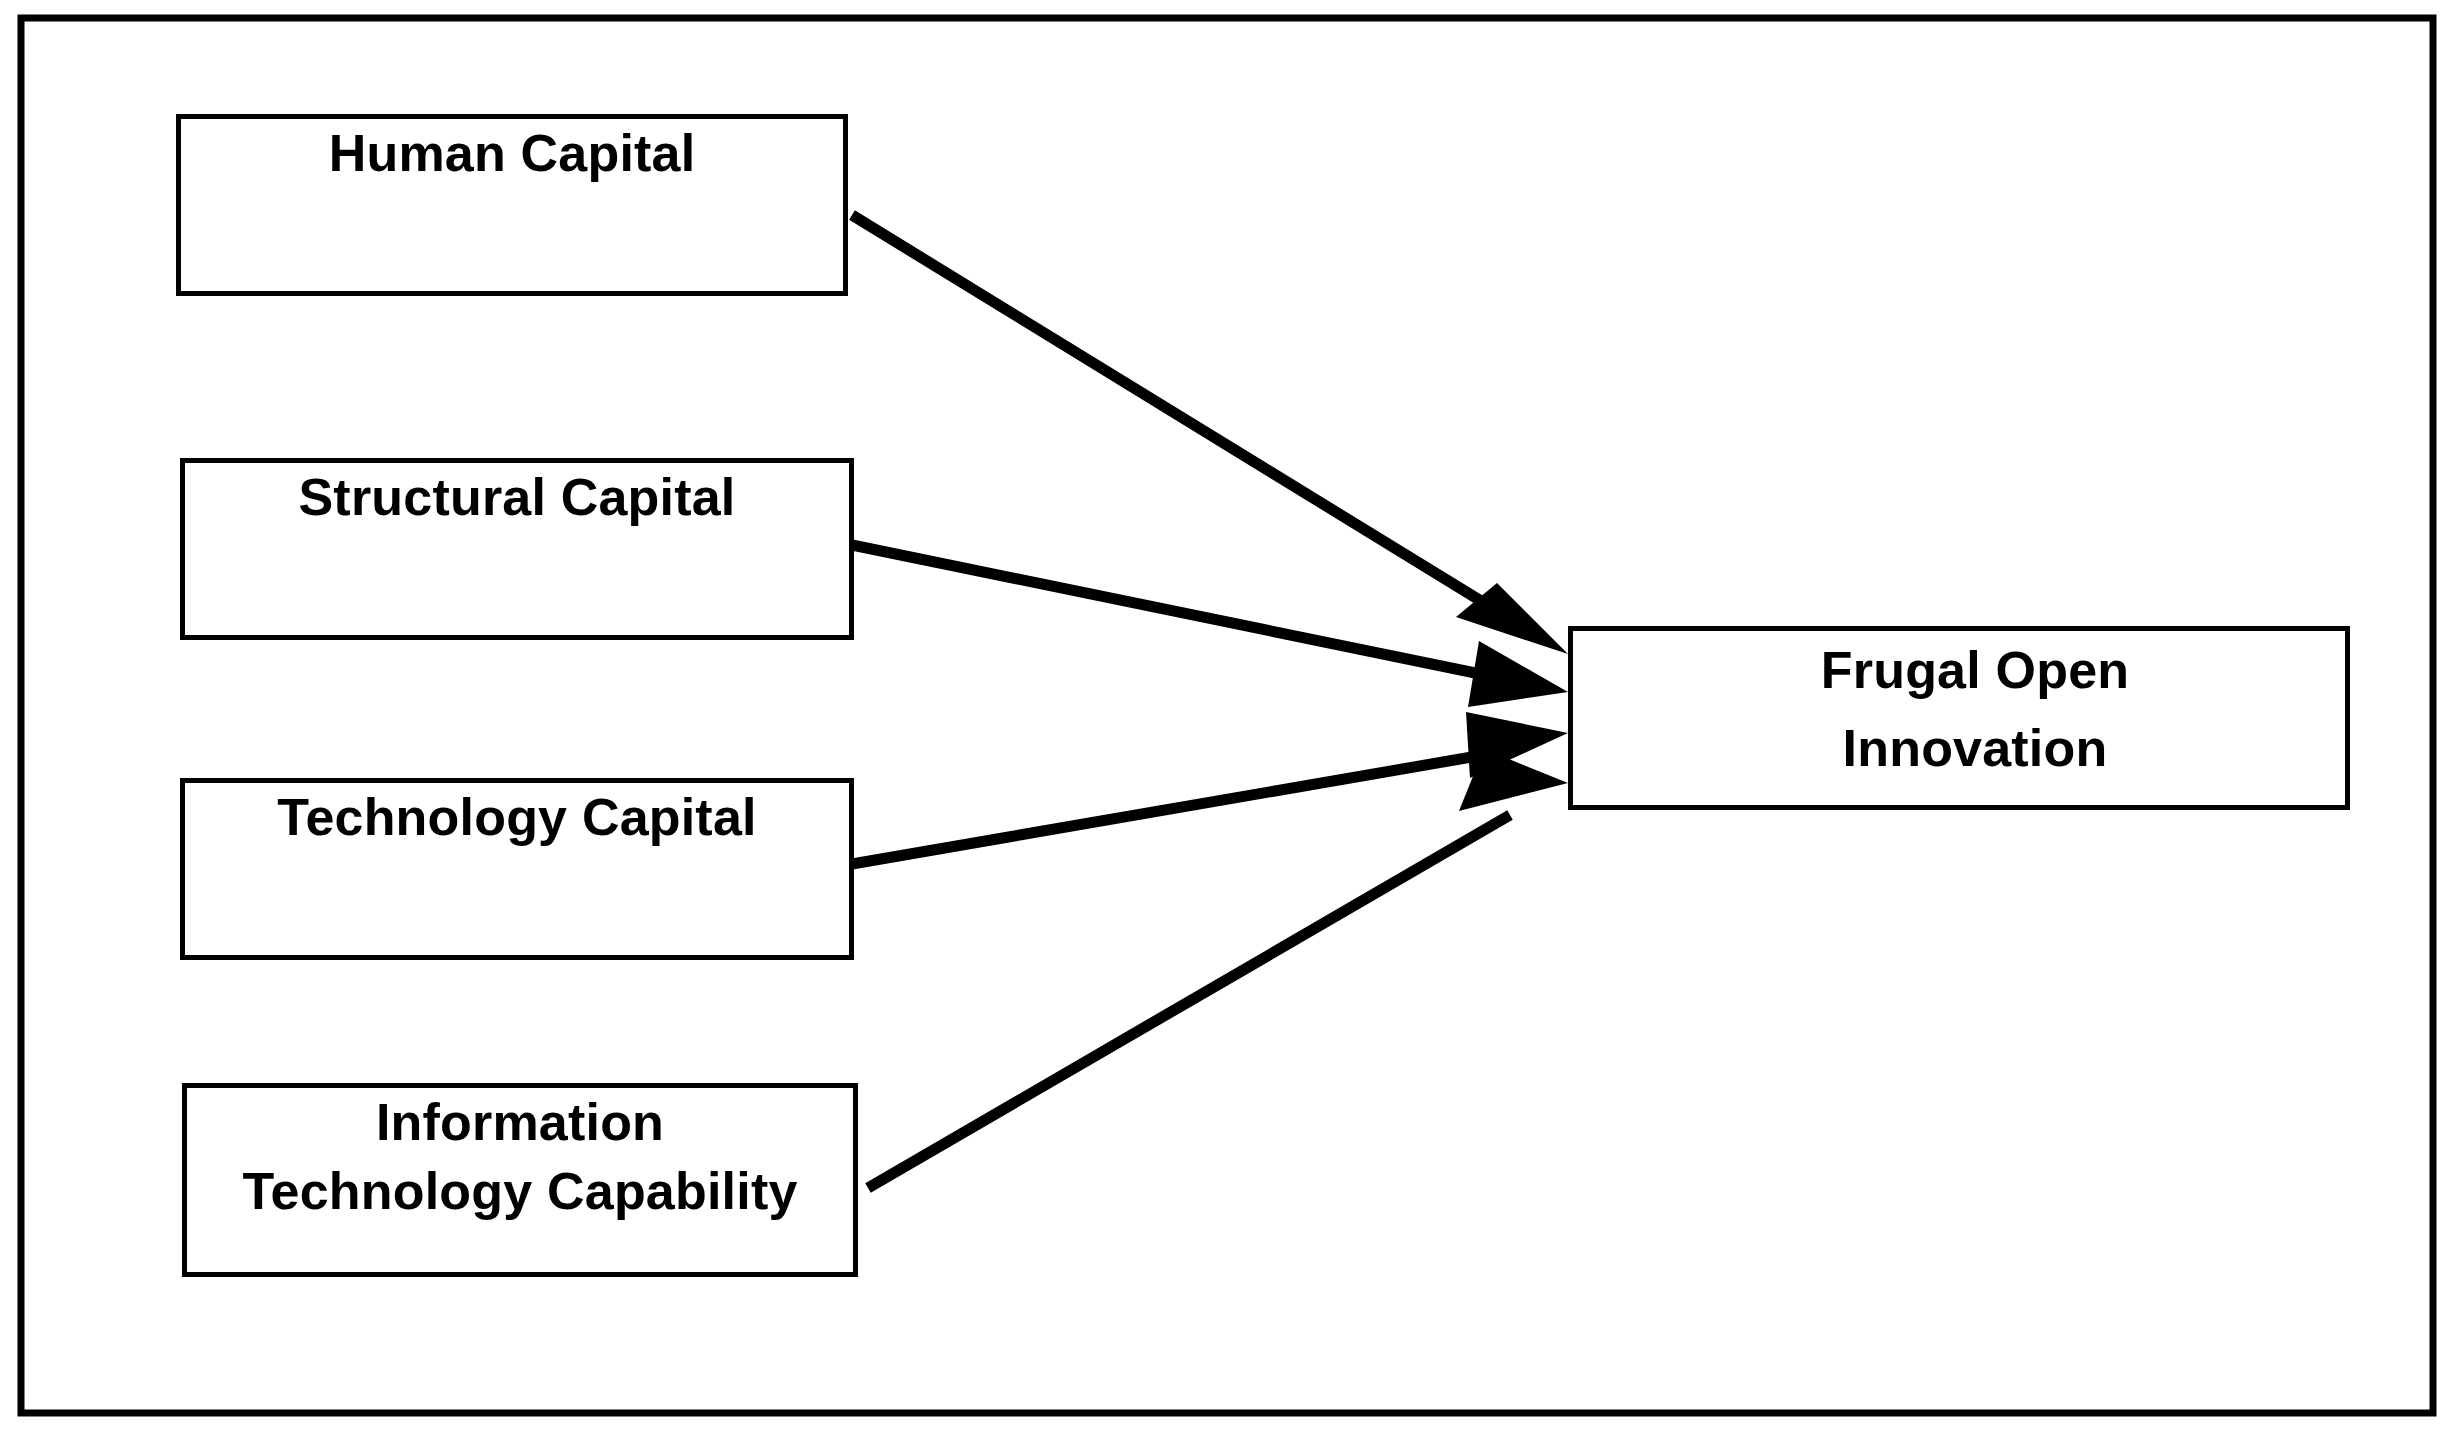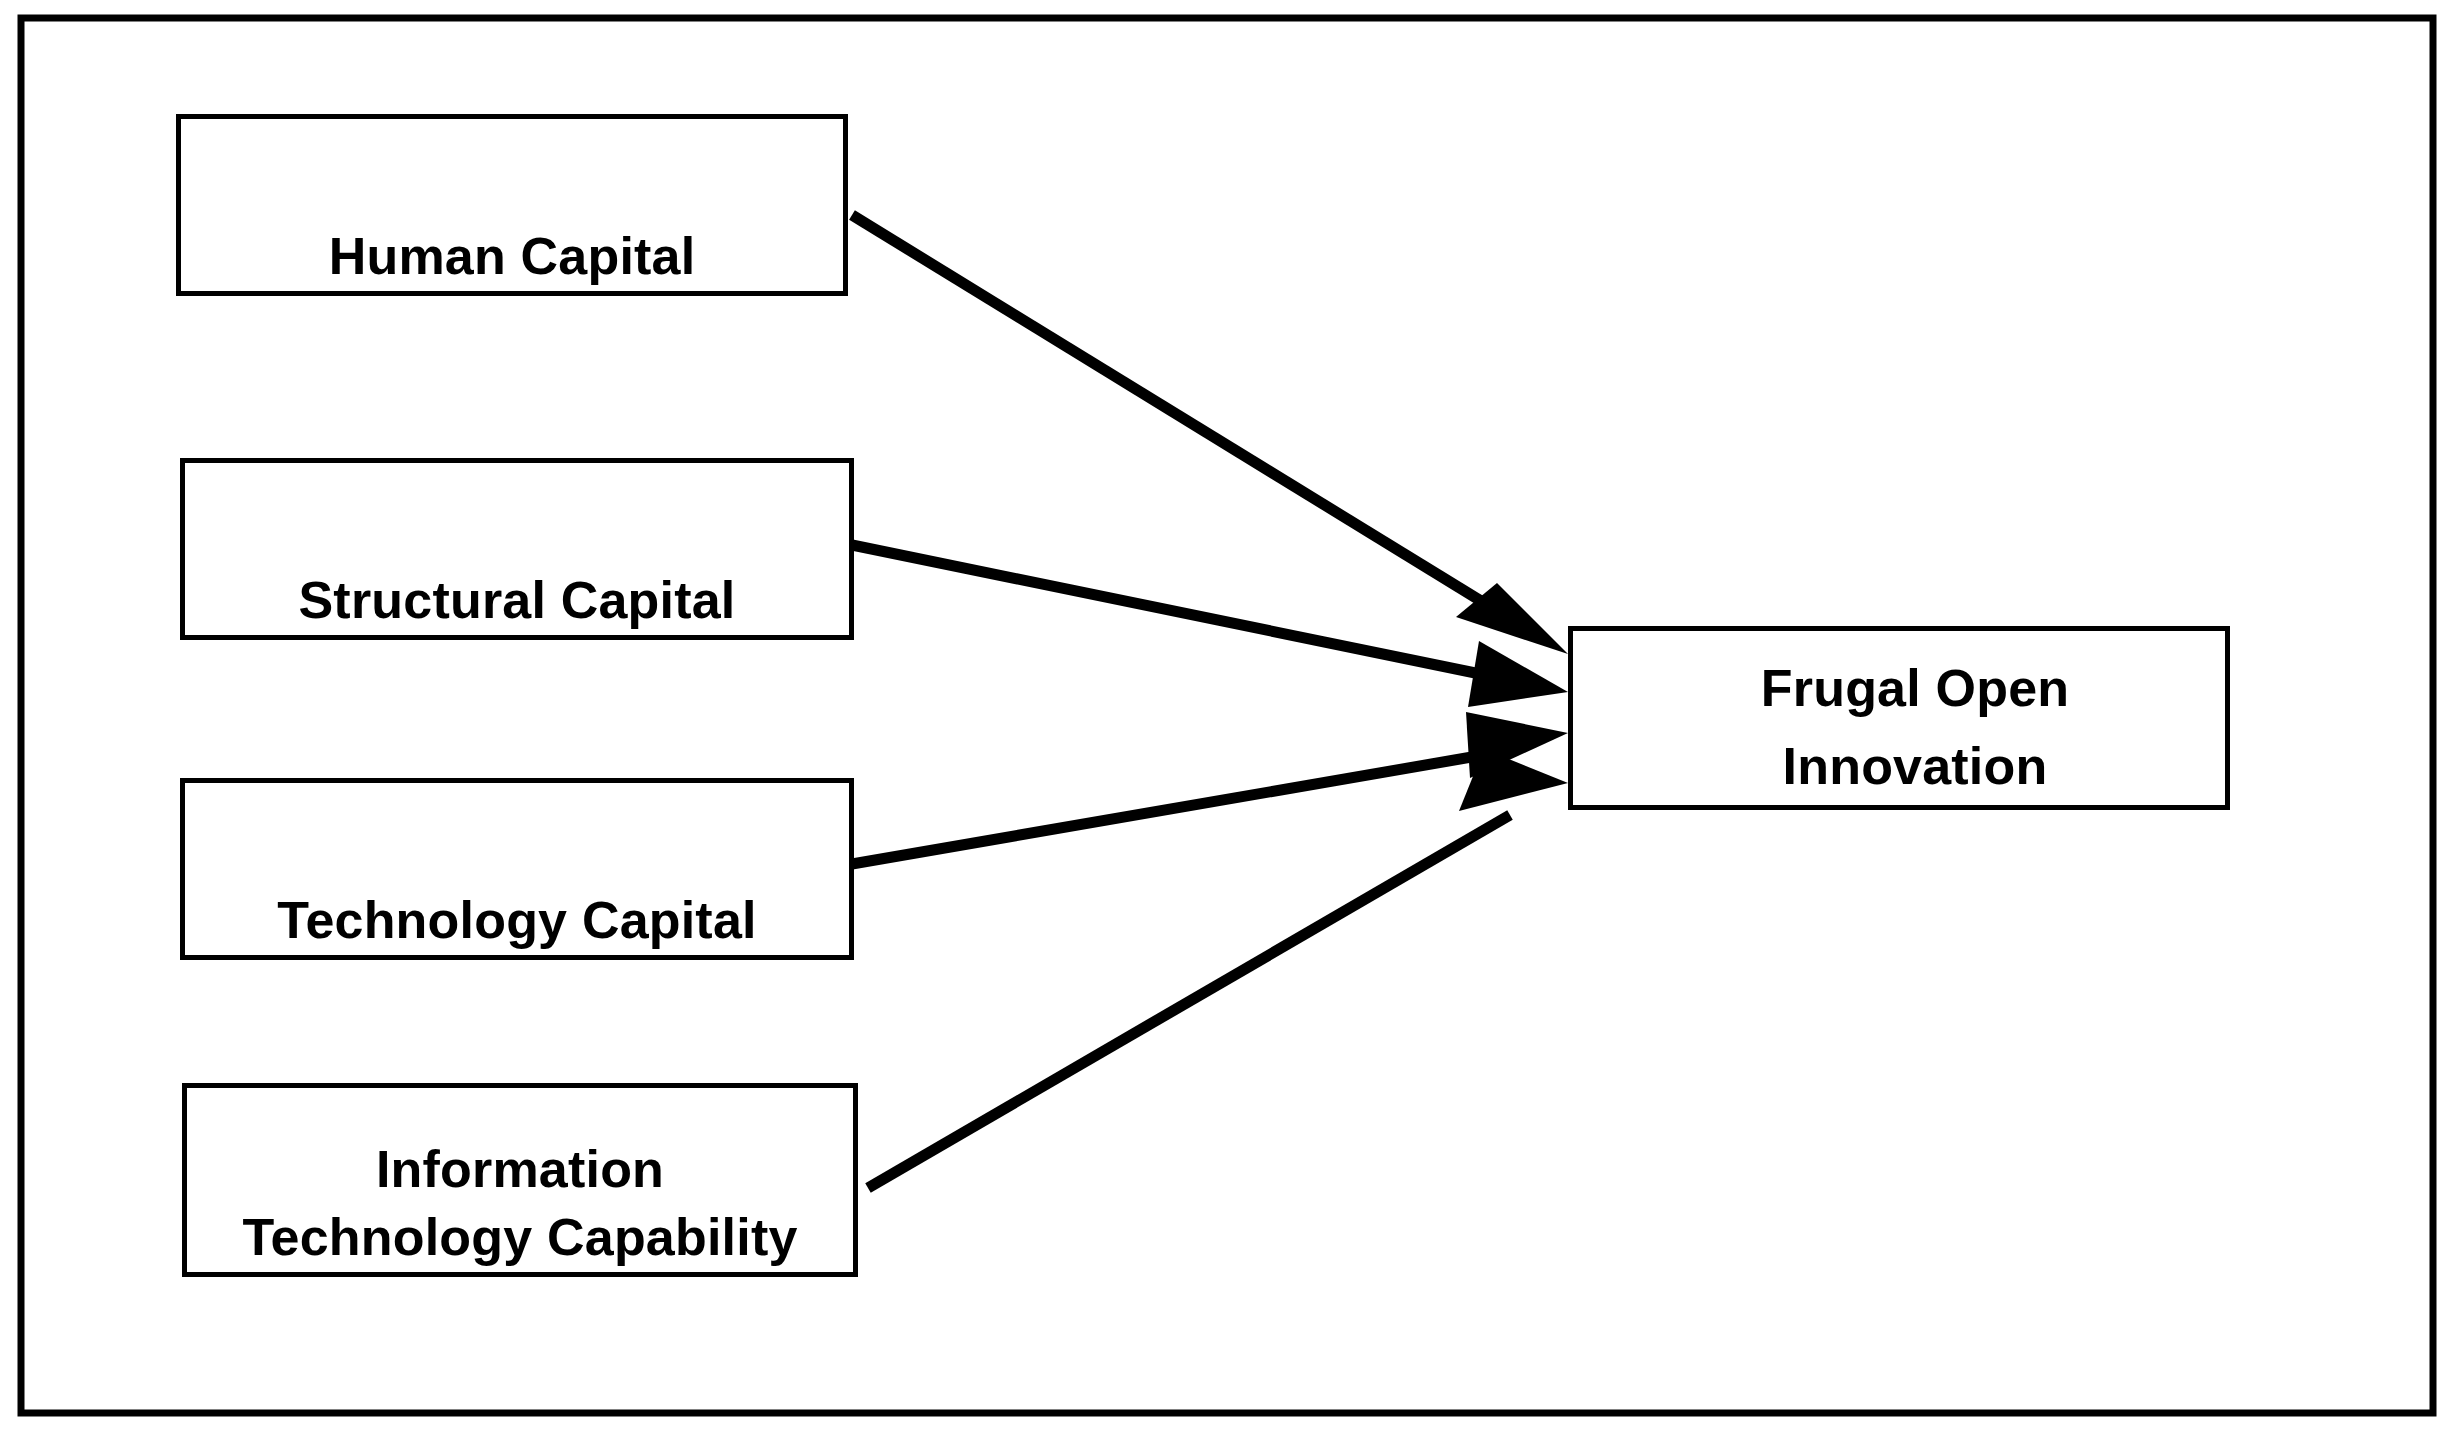--- a/index.html
+++ b/index.html
@@ -25,42 +25,42 @@
     width: 2455px;
     height: 1441px;
     display: block;
   }
   .node-box {
     position: absolute;
     box-sizing: border-box;
     background: #ffffff;
     border: 5px solid #000000;
     display: flex;
-    align-items: flex-end;
+    align-items: flex-start;
     justify-content: center;
     text-align: center;
     z-index: 3;
   }
   .node-label {
     font-family: "Liberation Sans", sans-serif;
     font-weight: bold;
     font-size: 52px;
     line-height: 1.32;
     color: #000000;
     white-space: pre-line;
     letter-spacing: 0.2px;
     padding: 0 10px;
   }
   
   #box-human-capital      { left: 176px;  top: 114px;  width: 672px; height: 182px; }
   #box-structural-capital { left: 180px;  top: 458px;  width: 674px; height: 182px; }
   #box-relational-capital { left: 180px;  top: 778px;  width: 674px; height: 182px; }
   #box-it-capability      { left: 182px;  top: 1083px; width: 676px; height: 194px; }
   
-  #box-frugal-open-innovation { left: 1568px; top: 626px; width: 662px; height: 184px; padding-left: 32px; }
+  #box-frugal-open-innovation { left: 1568px; top: 626px; width: 782px; height: 184px; padding-left: 32px; }
   #box-frugal-open-innovation .node-label { line-height: 1.5; }
 </style>
 </head>
 <body>
 
 <div id="diagram-canvas">
 
   <svg id="diagram-svg" viewBox="0 0 2455 1441" xmlns="http://www.w3.org/2000/svg">
 
     <rect x="21" y="18" width="2412" height="1395" fill="none" stroke="#000000" stroke-width="7"></rect>

